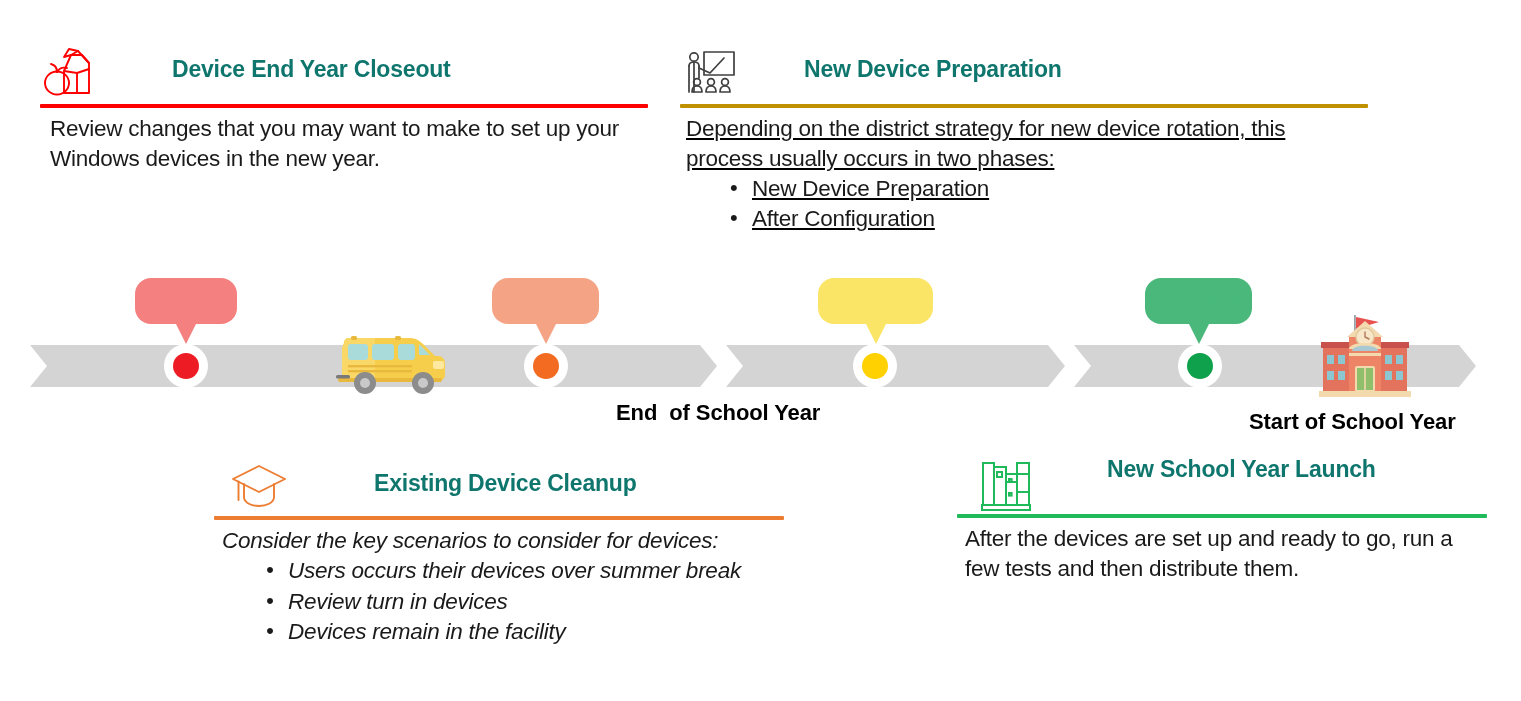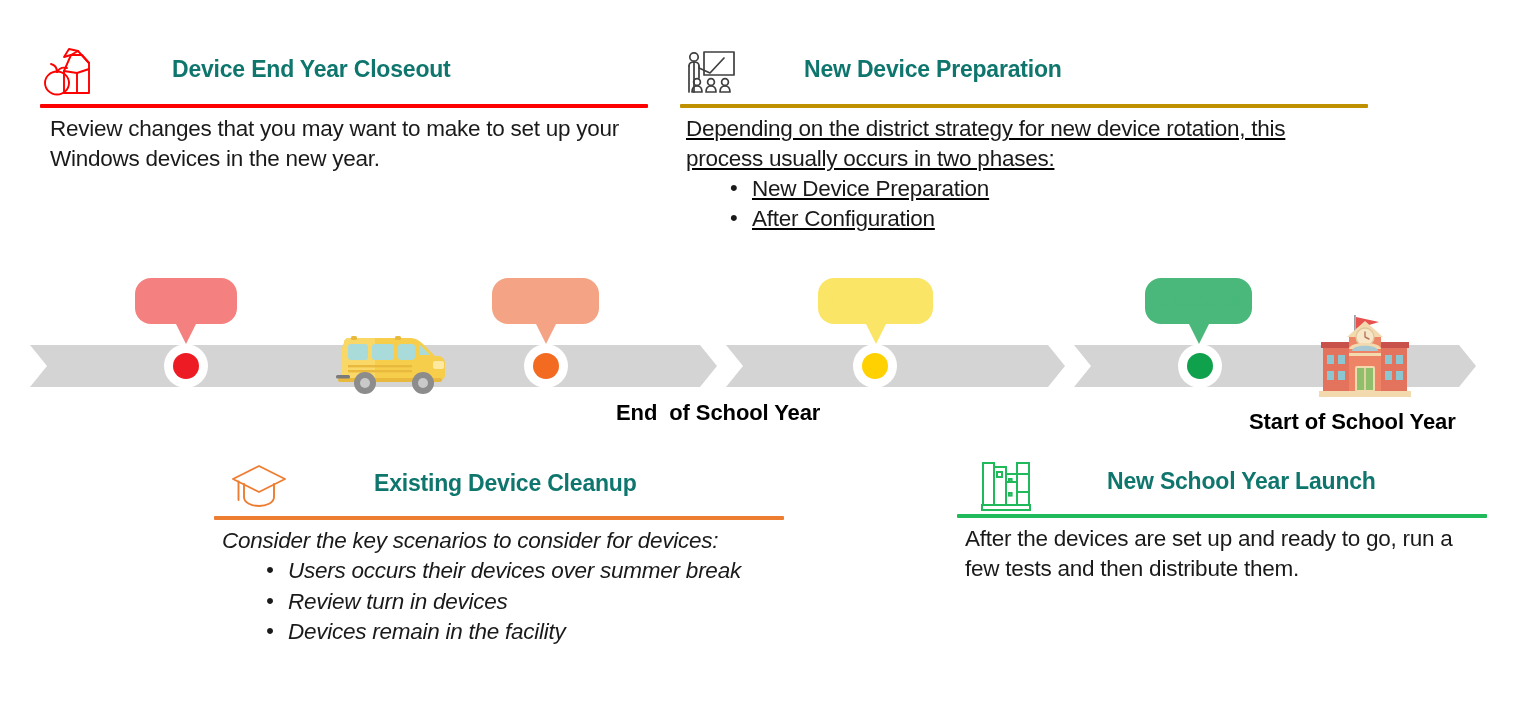--- a/index.html
+++ b/index.html
@@ -233,19 +233,19 @@
           <rect x="35" y="18" width="11" height="31"></rect>
           <rect x="46" y="7" width="12" height="42"></rect>
           <path d="M46 18 L58 18 M46 36 L58 36 M35 26 L46 26"></path>
           <rect x="26" y="16" width="5" height="5"></rect>
           <rect x="11" y="49" width="48" height="5"></rect>
           <rect x="38" y="23" width="2.6" height="2.6"></rect>
           <rect x="38" y="37" width="2.6" height="2.6"></rect>
         </g>
       </svg>
     </span>
-    <span class="panel-title" style="left:150px;top:12px;text-align:right;">New School Year Launch</span>
+    <span class="panel-title" style="left:150px;top:0;text-align:right;">New School Year Launch</span>
   </div>
   <div class="rule" style="background:#21BA5A;"></div>
   <div class="panel-body" style="padding-left:8px;">
     <p>After the devices are set up and ready to go, run a few tests and then distribute them.</p>
   </div>
 </div>
 
 </body></html>

